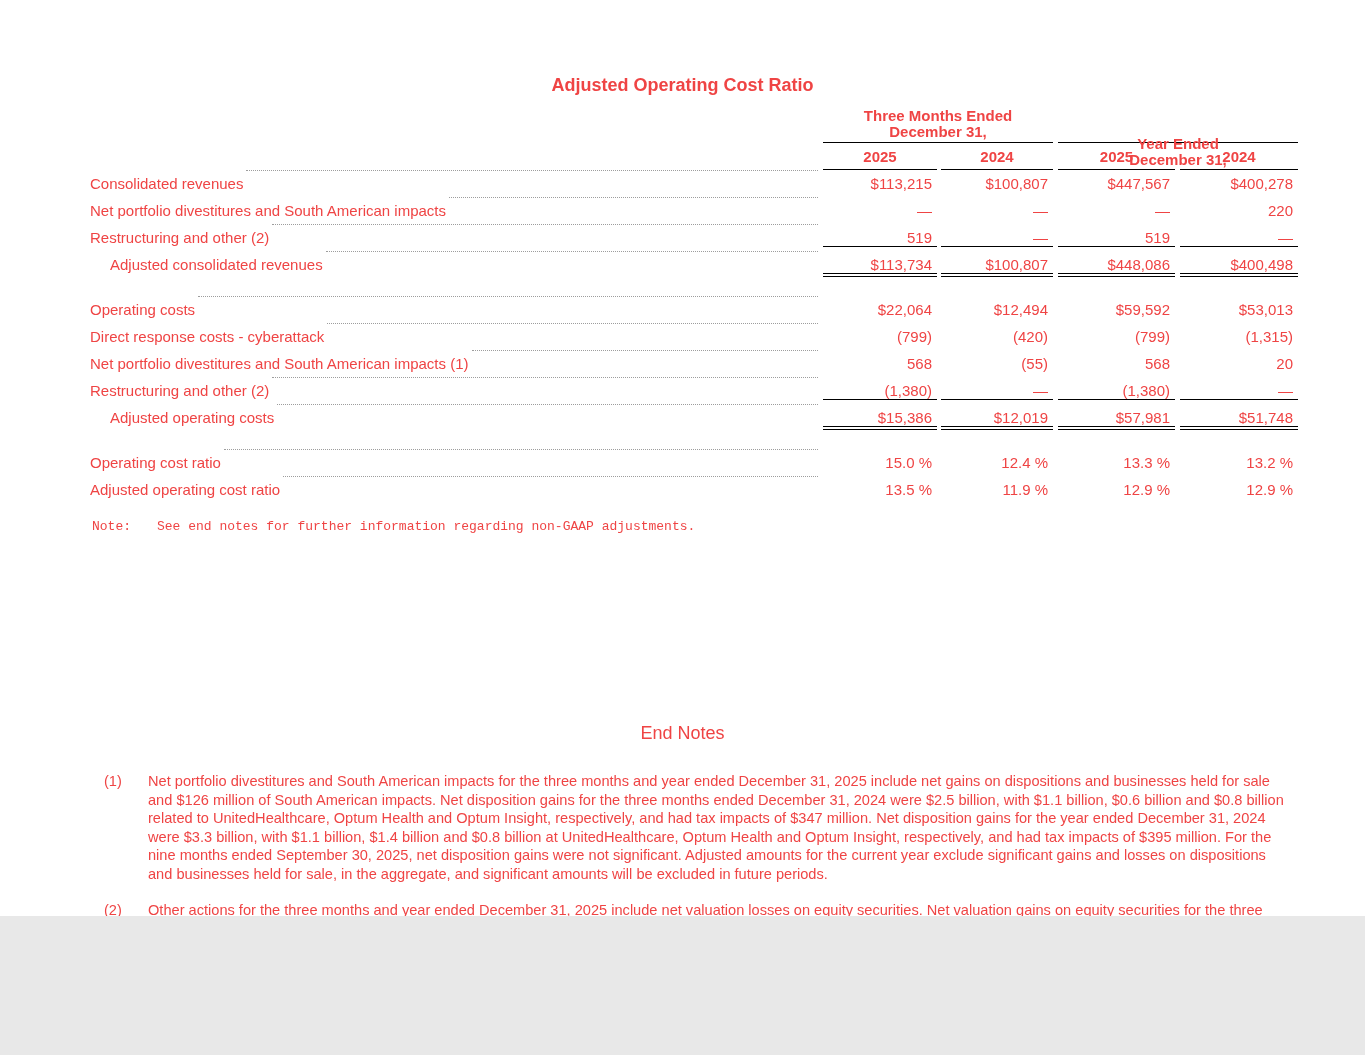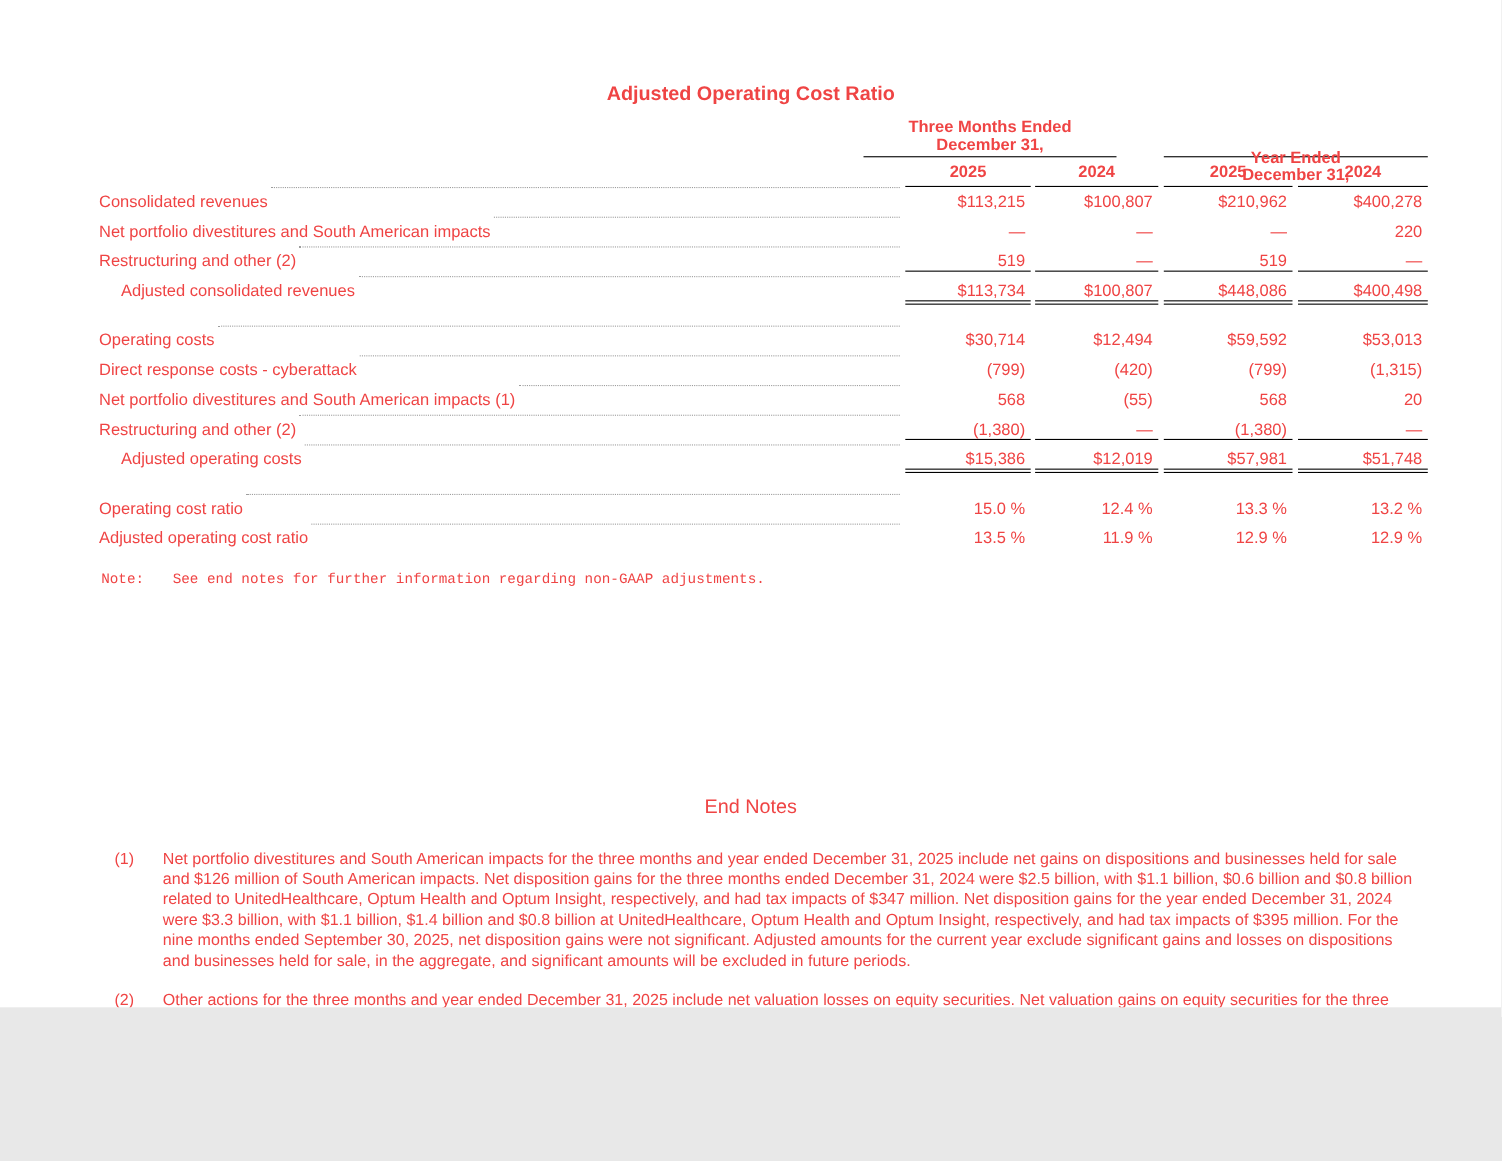--- a/index.html
+++ b/index.html
@@ -15,21 +15,21 @@
   }
   .title {
     position:absolute; top:75px; left:0; width:100%;
     text-align:center; font-size:18px; font-weight:bold;
   }
   
   .fin-table { position:absolute; top:103px; left:90px; width:1208px; font-size:15px; }
   .t-row { display:flex; }
   .lead-spacer { flex:1; }
   
-  .groups { height:40px;gap:38px; }
+  .groups { height:40px; }
   .group {
     text-align:center; font-weight:bold; line-height:16px;
     padding-top:5px; border-bottom:1.5px solid #000;
   }
   .g1 { width:230px; margin-left:3px; }
   .g2 { width:240px; margin-left:5px;margin-top:28px; }
   
   .years { height:27px; }
   .ycell {
     text-align:center; font-weight:bold; padding-top:5px;
@@ -101,21 +101,21 @@
       <div class="ycell c2">2024</div>
       <div class="ycell c3">2025</div>
       <div class="ycell c4">2024</div>
     </div>
 
     <div class="t-row data">
       <div class="rlabel">Consolidated revenues</div>
       <div class="leader"></div>
       <div class="cell c1">$113,215</div>
       <div class="cell c2">$100,807</div>
-      <div class="cell c3">$210,962</div>
+      <div class="cell c3">$447,567</div>
       <div class="cell c4">$400,278</div>
     </div>
 
     <div class="t-row data">
       <div class="rlabel">Net portfolio divestitures and South American impacts</div>
       <div class="leader"></div>
       <div class="cell c1">—</div>
       <div class="cell c2">—</div>
       <div class="cell c3">—</div>
       <div class="cell c4">220</div>
@@ -137,21 +137,21 @@
       <div class="cell c2">$100,807</div>
       <div class="cell c3">$448,086</div>
       <div class="cell c4">$400,498</div>
     </div>
 
     <div class="spacer"></div>
 
     <div class="t-row data">
       <div class="rlabel">Operating costs</div>
       <div class="leader"></div>
-      <div class="cell c1">$30,714</div>
+      <div class="cell c1">$22,064</div>
       <div class="cell c2">$12,494</div>
       <div class="cell c3">$59,592</div>
       <div class="cell c4">$53,013</div>
     </div>
 
     <div class="t-row data">
       <div class="rlabel">Direct response costs - cyberattack</div>
       <div class="leader"></div>
       <div class="cell c1">(799)</div>
       <div class="cell c2">(420)</div>

